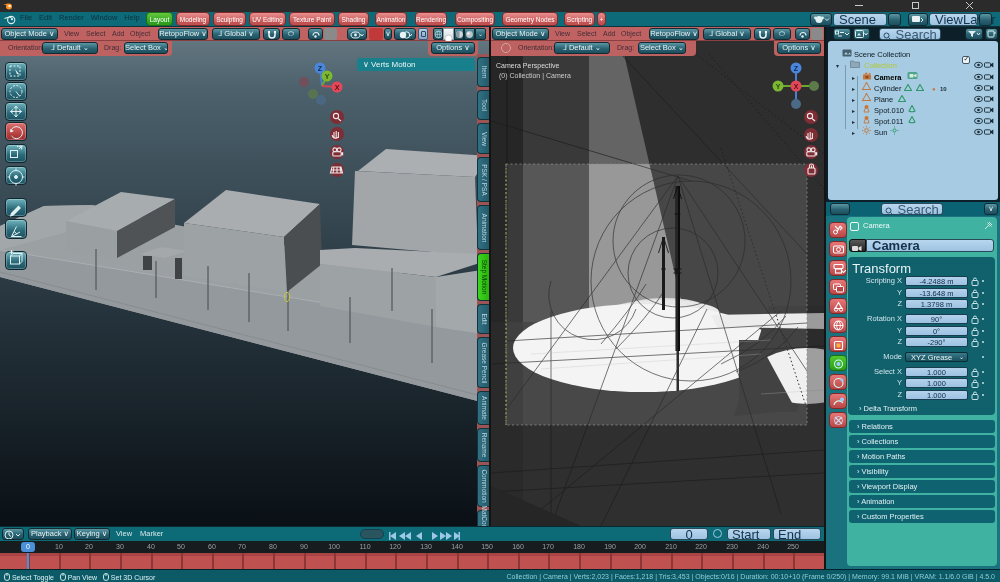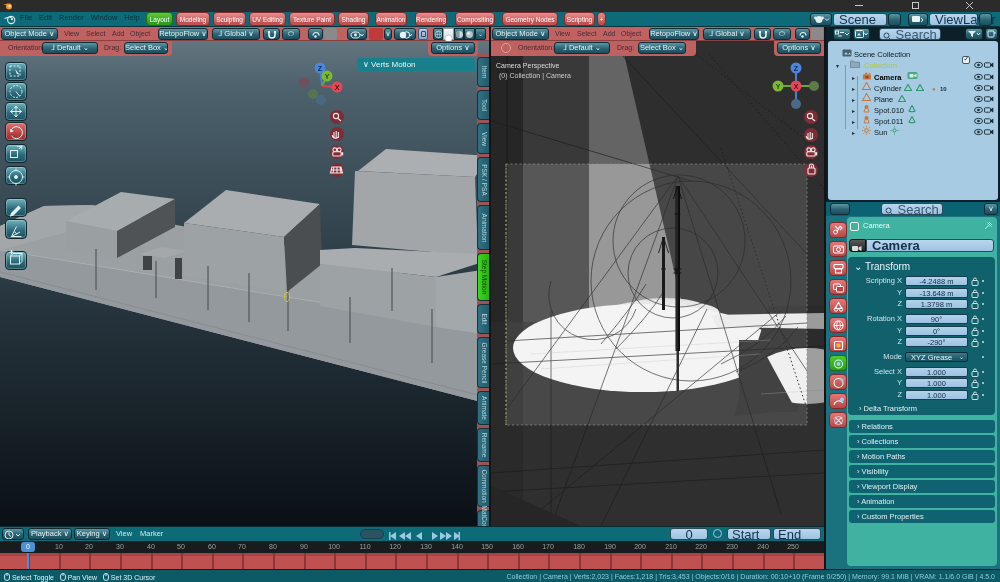--- a/index.html
+++ b/index.html
@@ -646,21 +646,21 @@
       <div class="abs" style="left:37px;top:5px;color:#eef8f8;font-size:7.5px;">Camera</div>
       <svg class="abs" style="left:158px;top:5px" width="9" height="9" viewBox="0 0 9 9">
         <path d="M1 8 L4 5 M3.5 1.5 l4 4 M5 1 l3 3 M3.5 3.5 l2 2" stroke="#cfe4e4" stroke-width="1"></path>
       </svg>
       <div class="abs" style="left:23px;top:23px;width:17px;height:13px;background:linear-gradient(#5a5a5a,#222);border:1px solid #111;border-radius:3px 0 0 3px;"><svg width="15" height="11" viewBox="0 0 15 11">
           <rect x="2" y="3" width="6" height="5" rx="1" fill="#ddd"></rect>
           <path d="M8.5 4.5 l3 -1.5 v5 l-3 -1.5" fill="#ddd"></path>
         </svg></div>
       <div class="abs fld" style="left:40px;top:23px;width:128px;height:13px;line-height:12px;padding-left:5px;font-weight:bold;border-radius:0 3px 3px 0;">Camera</div>
       <div class="abs" style="left:22px;top:41px;width:147px;height:158px;background:#11616d;border-radius:4px;"></div>
-      <div class="abs" style="left:28px;top:45px;color:#e8f4f6;font-size:10px;">⌄ Transform</div>
+      <div class="abs" style="left:12px;top:45px;color:#e8f4f6;font-size:13px;">⌄ Transform</div>
       <div class="abs" style="left:0px;top:60px;width:76px;text-align:right;color:#cfe4ea;font-size:7.5px;">Scripting X</div>
       <div class="abs" style="left:79px;top:60px;width:63px;height:10px;background:linear-gradient(#b4d2ec,#9cc2e2);border:1px solid #173d4e;border-radius:2px;color:#132c44;font-size:7.5px;text-align:center;line-height:9px;">-4.2488 m</div>
       <svg class="abs" style="left:145px;top:61px" width="8" height="9" viewBox="0 0 8 9">
         <rect x="1" y="3.5" width="6" height="5" rx="1" fill="none" stroke="#cfe4ea" stroke-width="1"></rect>
         <path d="M2.5 3.5 v-1 a1.5 1.5 0 0 1 3 0" fill="none" stroke="#cfe4ea" stroke-width="1"></path>
       </svg>
       <div class="abs" style="left:156px;top:64px;width:2px;height:2px;border-radius:50%;background:#cde2e8;"></div>
       <div class="abs" style="left:0px;top:71.5px;width:76px;text-align:right;color:#cfe4ea;font-size:7.5px;">Y</div>
       <div class="abs" style="left:79px;top:71.5px;width:63px;height:10px;background:linear-gradient(#b4d2ec,#9cc2e2);border:1px solid #173d4e;border-radius:2px;color:#132c44;font-size:7.5px;text-align:center;line-height:9px;">-13.648 m</div>
       <svg class="abs" style="left:145px;top:72.5px" width="8" height="9" viewBox="0 0 8 9">

